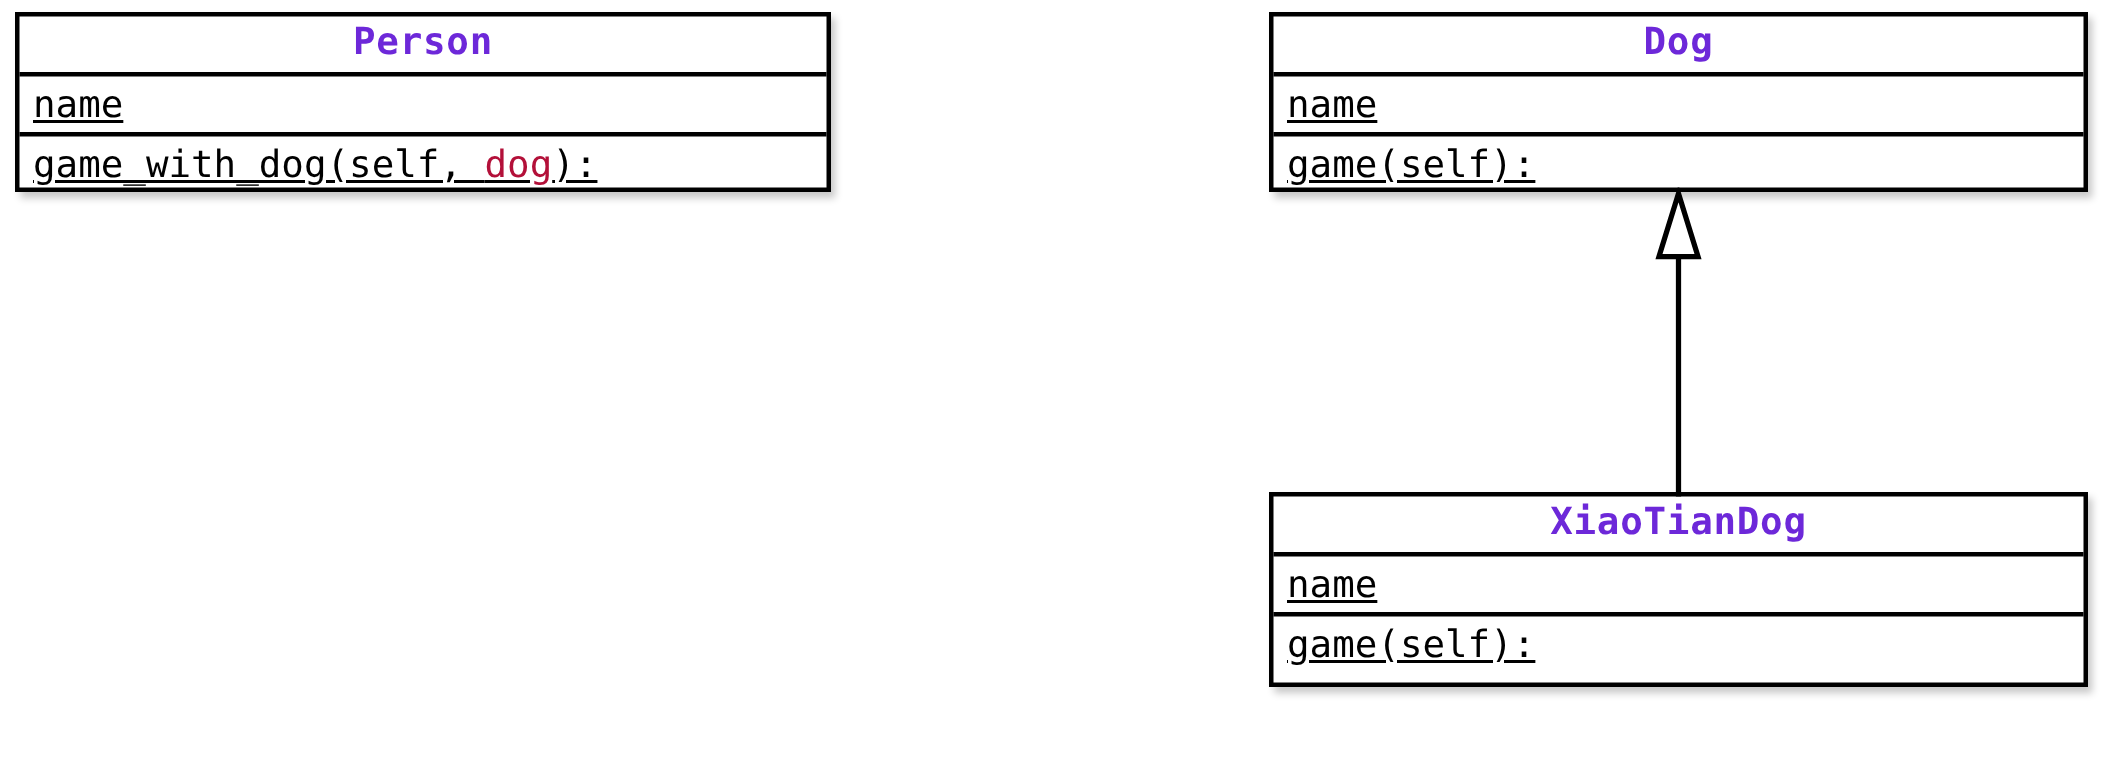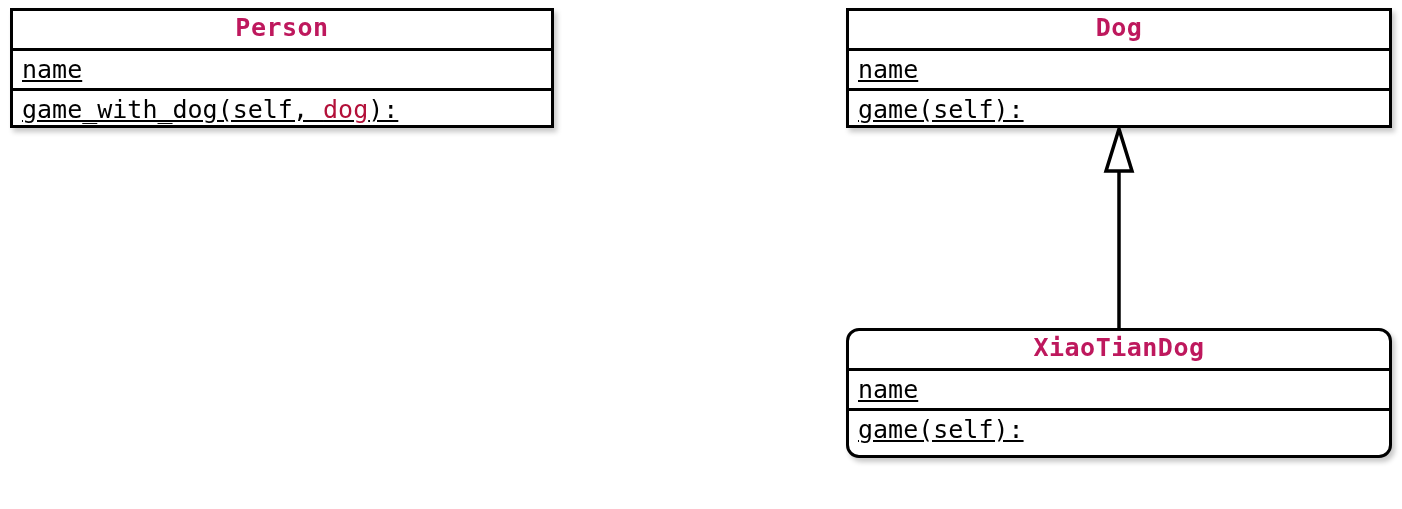--- a/index.html
+++ b/index.html
@@ -28,21 +28,21 @@
     box-shadow: 3px 4px 5px rgba(0,0,0,0.22);
   }
   .uml-title {
     box-sizing: border-box;
     height: 37px;
     line-height: 33px;
     text-align: center;
     font-family: "DejaVu Sans Mono", "Liberation Mono", monospace;
     font-weight: bold;
     font-size: 25px;
-    color: #be185d;
+    color: #6d28d9;
     letter-spacing: 0.5px;
     white-space: nowrap;
     overflow: hidden;
   }
   .uml-row {
     box-sizing: border-box;
     height: 40px;
     line-height: 38px;
     border-top: 3px solid #000000;
     padding-left: 9px;
@@ -75,21 +75,21 @@
     <div class="uml-row">name</div>
     <div class="uml-row last"><span>game_with_dog(self, </span><span class="tok-red">dog</span><span>):</span></div>
   </div>
 
   <div class="uml-class" id="class-dog" style="left:846px; top:8px; width:546px; height:120px;">
     <div class="uml-title">Dog</div>
     <div class="uml-row">name</div>
     <div class="uml-row last">game(self):</div>
   </div>
 
-  <div class="uml-class" id="class-xiaotiandog" style="left:846px; top:328px; width:546px; height:130px;border-radius:13px;">
+  <div class="uml-class" id="class-xiaotiandog" style="left:846px; top:328px; width:546px; height:130px;">
     <div class="uml-title">XiaoTianDog</div>
     <div class="uml-row">name</div>
     <div class="uml-row last">game(self):</div>
   </div>
 
   <div class="generalization" style="left:1099px; top:125px; width:40px; height:210px;">
     <svg class="gen-svg" width="40" height="210" viewBox="0 0 40 210">
 
       <line x1="20" y1="45" x2="20" y2="206" stroke="#000000" stroke-width="3.5"></line>
 

